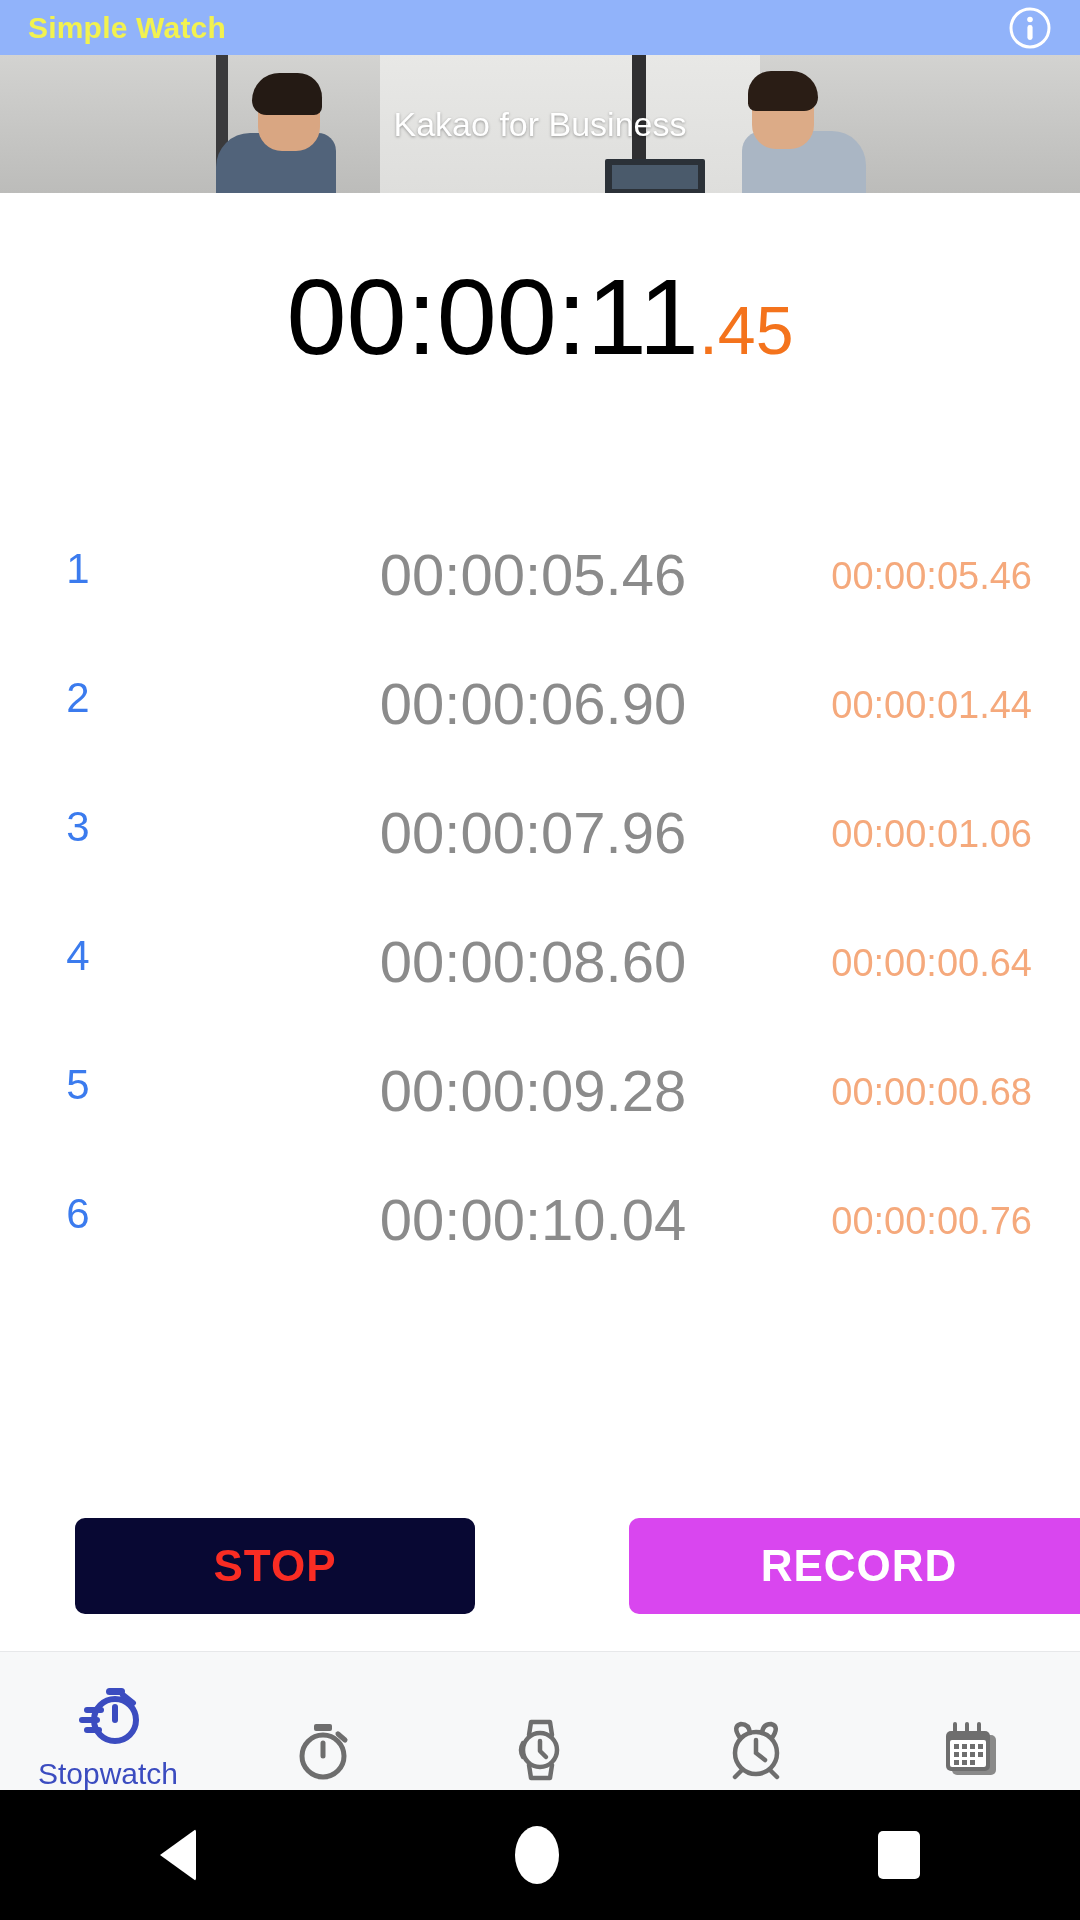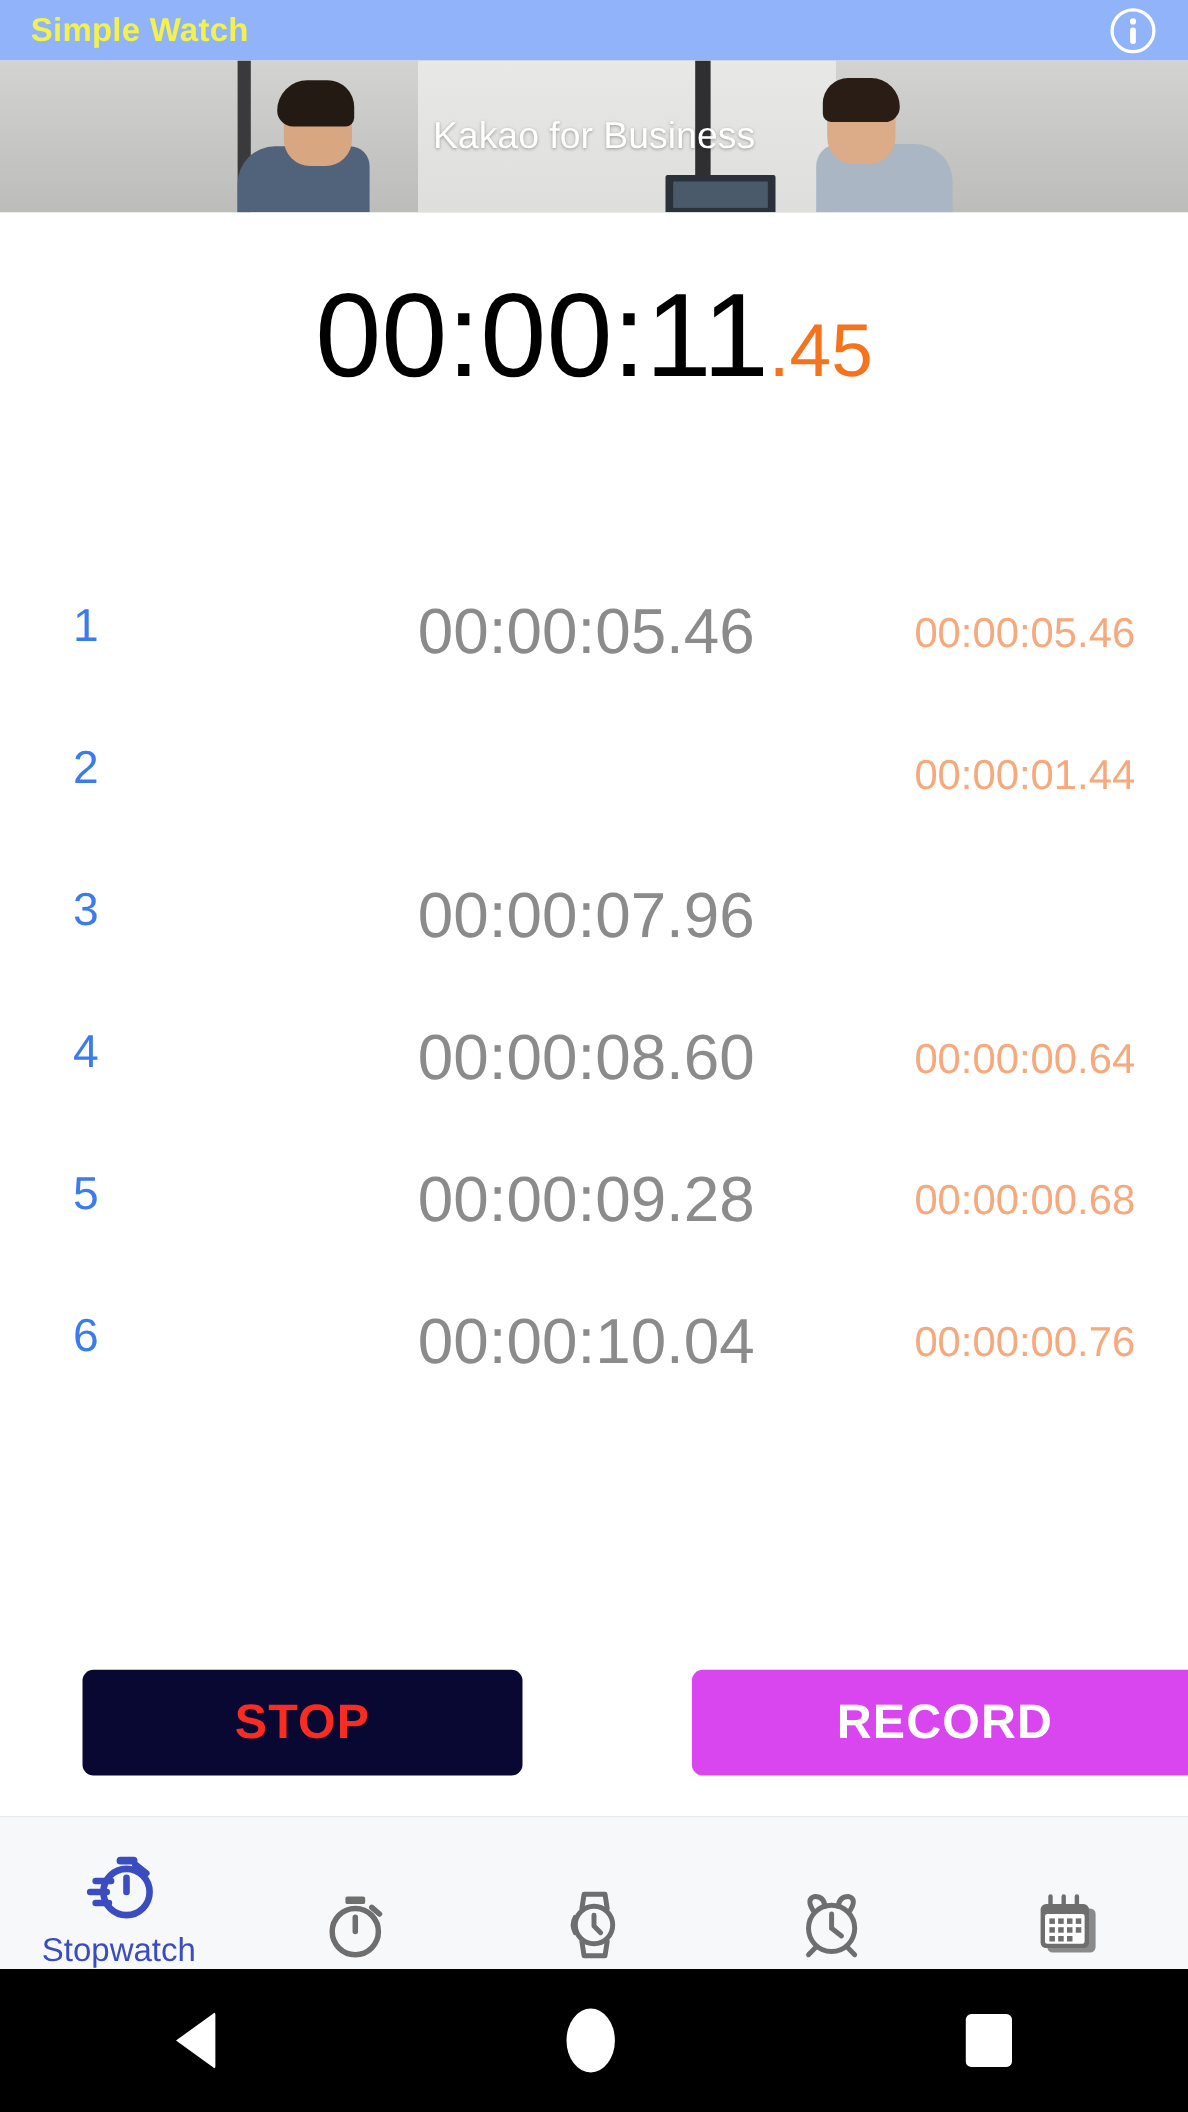--- a/index.html
+++ b/index.html
@@ -87,21 +87,21 @@
     background:#2a1d15; border-radius:30px 34px 18px 10px;
   }
   .banner-text{
     position:absolute; left:0; right:0; top:50%; transform:translateY(-50%);
     text-align:center; font-size:34px; color:#ffffff;
     text-shadow:0 1px 3px rgba(0,0,0,.35);
   }
 
   
   .timer{
-    position:absolute; left:0; right:0; top:250px;
+    position:absolute; left:0; right:0; top:262px;
     text-align:center;
     font-size:108px; line-height:110px; font-weight:400;
     white-space:nowrap;
   }
   .timer .main{ color:#000000; }
   .timer .frac{ color:#F4731C; font-size:68px; }
 
   
   .laps{
     position:absolute; left:0; right:0; top:545px;
@@ -215,26 +215,28 @@
   <div class="laps">
 
     <div class="lap-row">
       <div class="lap-idx">1</div>
       <div class="lap-time">00:00:05.46</div>
       <div class="lap-split">00:00:05.46</div>
     </div>
 
     <div class="lap-row">
       <div class="lap-idx">2</div>
+      <div class="lap-time">00:00:06.90</div>
       <div class="lap-split">00:00:01.44</div>
     </div>
 
     <div class="lap-row">
       <div class="lap-idx">3</div>
       <div class="lap-time">00:00:07.96</div>
+      <div class="lap-split">00:00:01.06</div>
     </div>
 
     <div class="lap-row">
       <div class="lap-idx">4</div>
       <div class="lap-time">00:00:08.60</div>
       <div class="lap-split">00:00:00.64</div>
     </div>
 
     <div class="lap-row">
       <div class="lap-idx">5</div>

